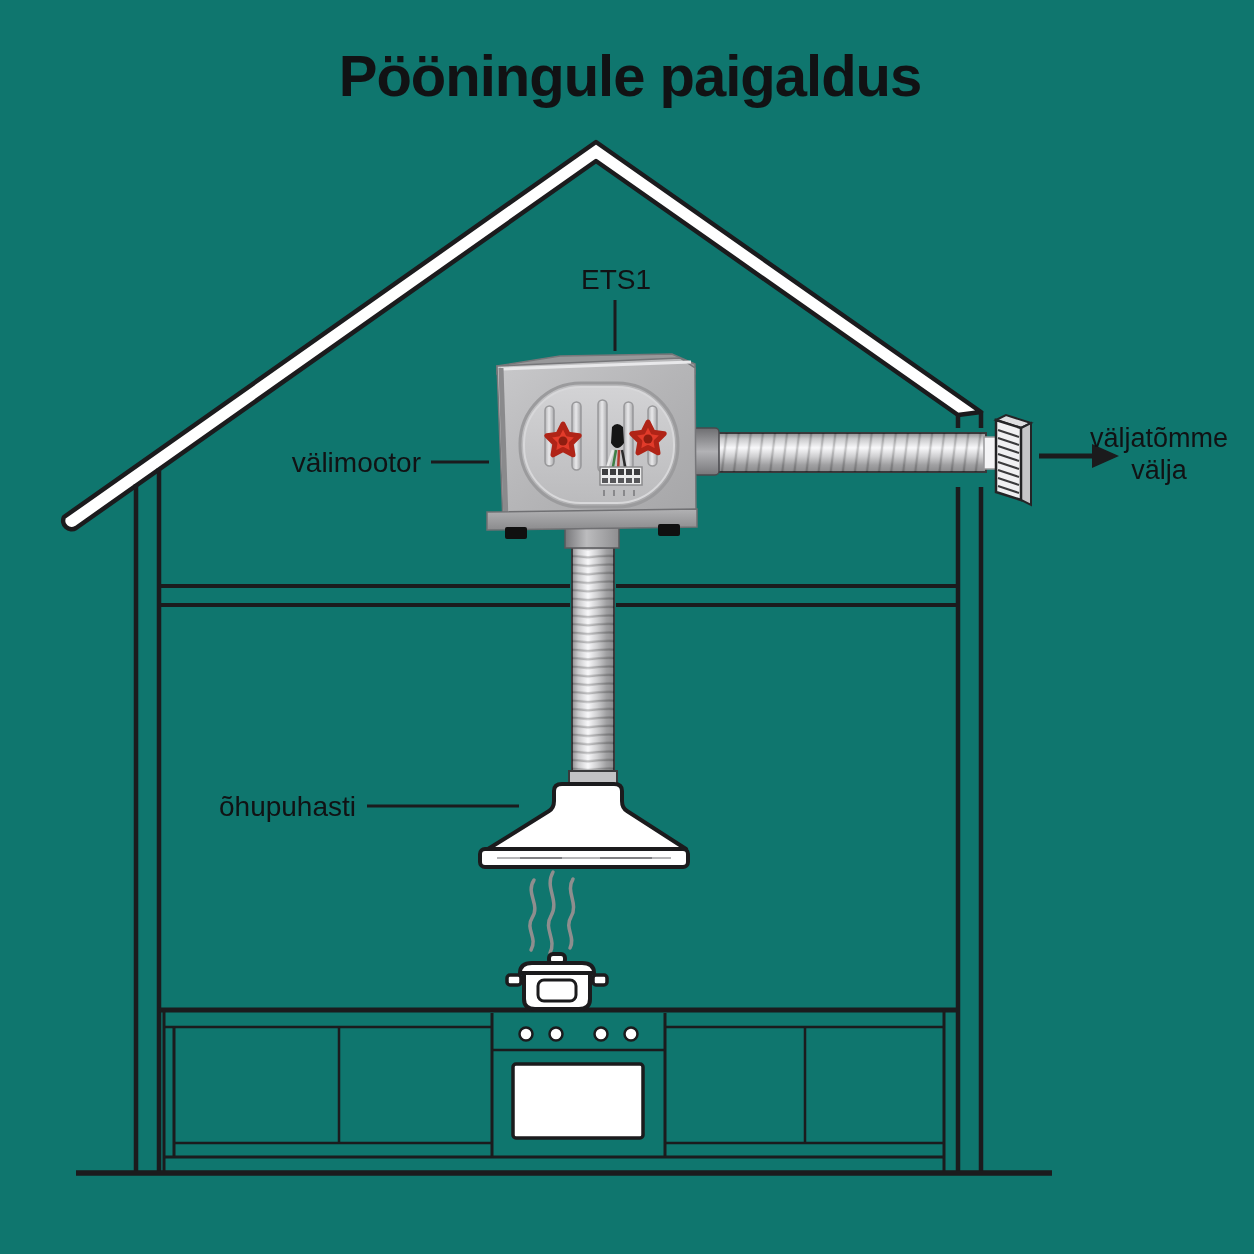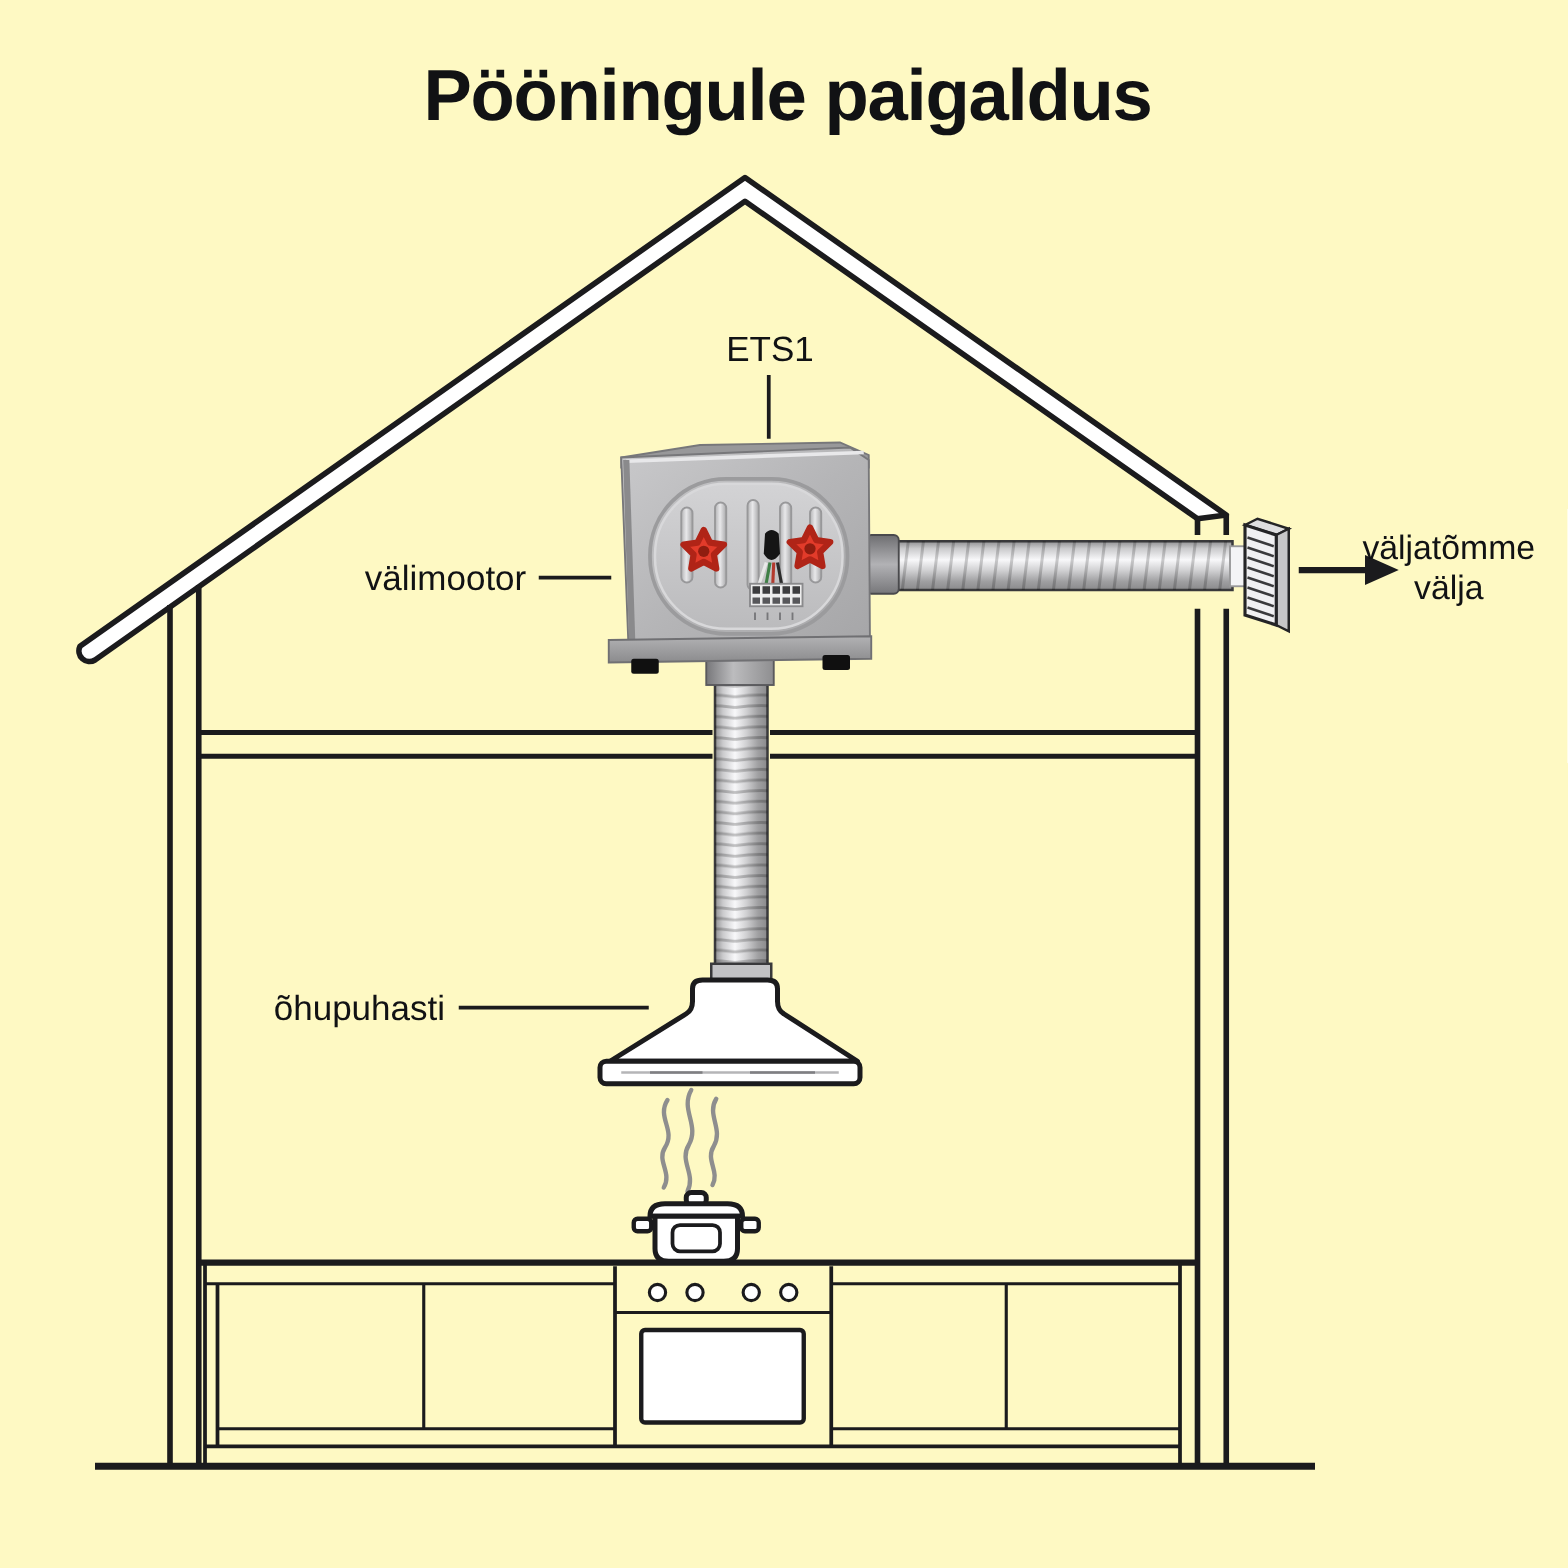--- a/index.html
+++ b/index.html
@@ -1,16 +1,16 @@
 <!DOCTYPE html>
 <html><head>
 <meta charset="utf-8">
 <style>
   html,body{margin:0;padding:0;background:#ffffff;}
-  .stage{width:1254px;height:1254px;position:relative;background:#fef9c3;overflow:hidden;}
+  .stage{width:1254px;height:1254px;position:relative;background:#0f766e;overflow:hidden;}
   svg{display:block;}
   text{font-family:"Liberation Sans","DejaVu Sans",sans-serif;fill:#111214;}
   .title-text{font-weight:bold;font-size:58px;letter-spacing:-1px;}
   .label-text{font-size:28px;}
   .label-small{font-size:27px;}
 </style>
 </head>
 <body>
 
 <div class="stage">

